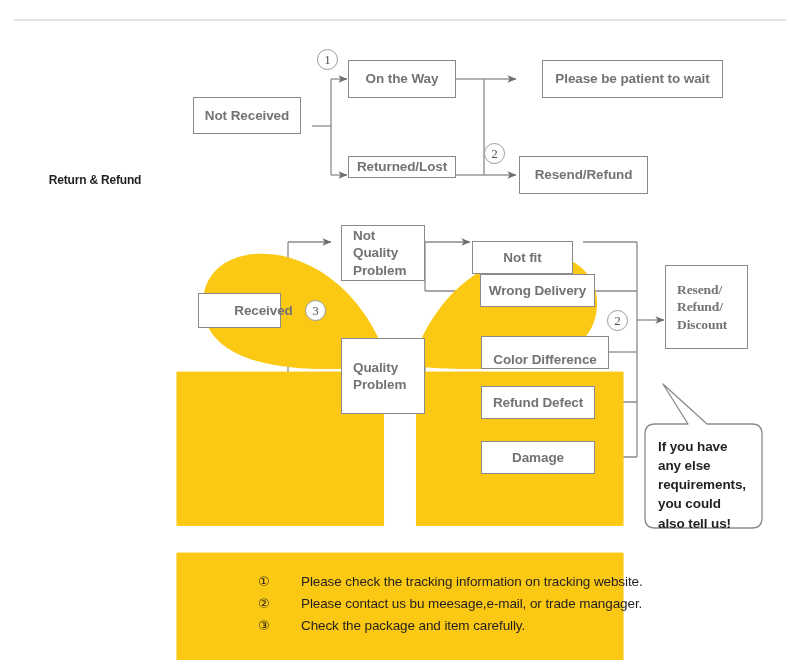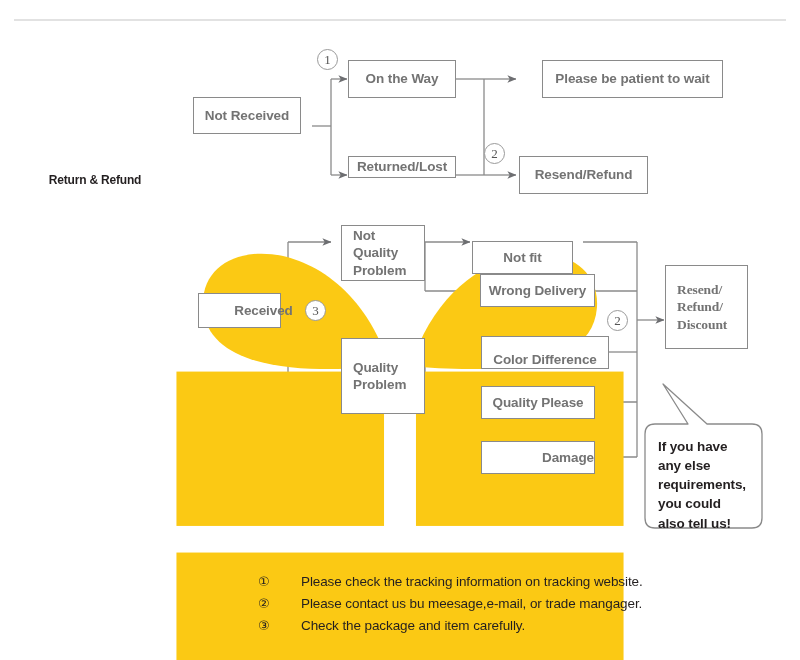--- a/index.html
+++ b/index.html
@@ -225,24 +225,24 @@
 
   <div class="node center" style="left:480px; top:274px; width:115px; height:33px;">
     <span class="txt">Wrong Delivery</span>
   </div>
 
   <div class="node center" style="left:481px; top:336px; width:128px; height:33px;align-items:flex-end;">
     <span class="txt">Color Difference</span>
   </div>
 
   <div class="node center" style="left:481px; top:386px; width:114px; height:33px;">
-    <span class="txt">Quality Please</span>
-  </div>
-
-  <div class="node center" style="left:481px; top:441px; width:114px; height:33px;justify-content:flex-end;">
+    <span class="txt">Refund Defect</span>
+  </div>
+
+  <div class="node center" style="left:481px; top:441px; width:114px; height:33px;">
     <span class="txt">Damage</span>
   </div>
 
   <div class="marker" style="left:607px; top:310px;">2</div>
 
   <div class="node left" style="left:665px; top:265px; width:83px; height:84px;font-family:Liberation Serif, serif;">
     <span class="txt">Resend/
 Refund/
 Discount</span>
   </div>

